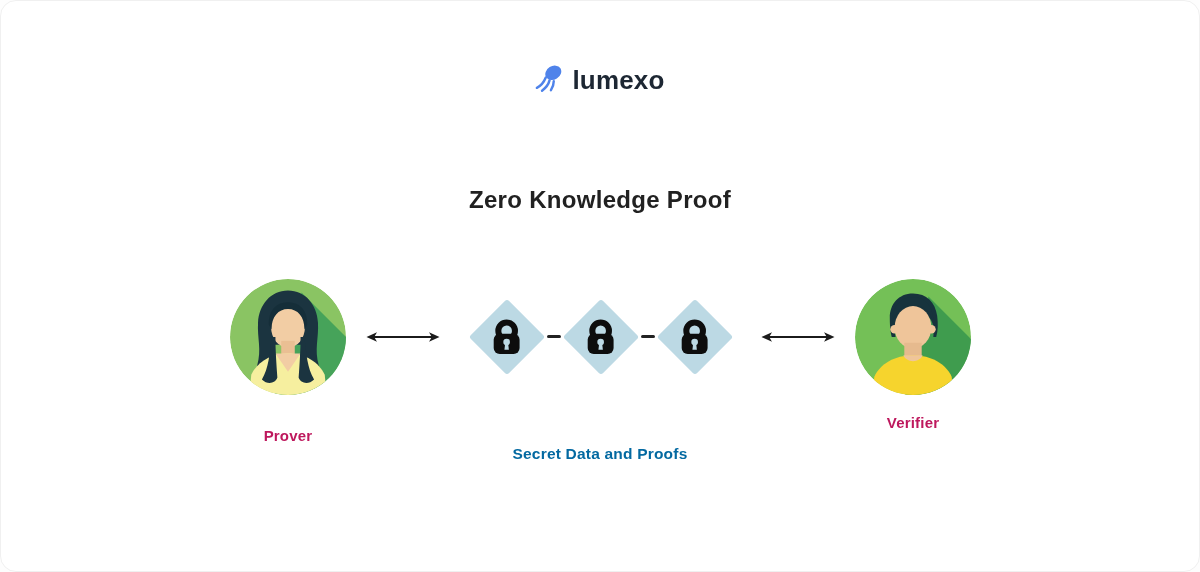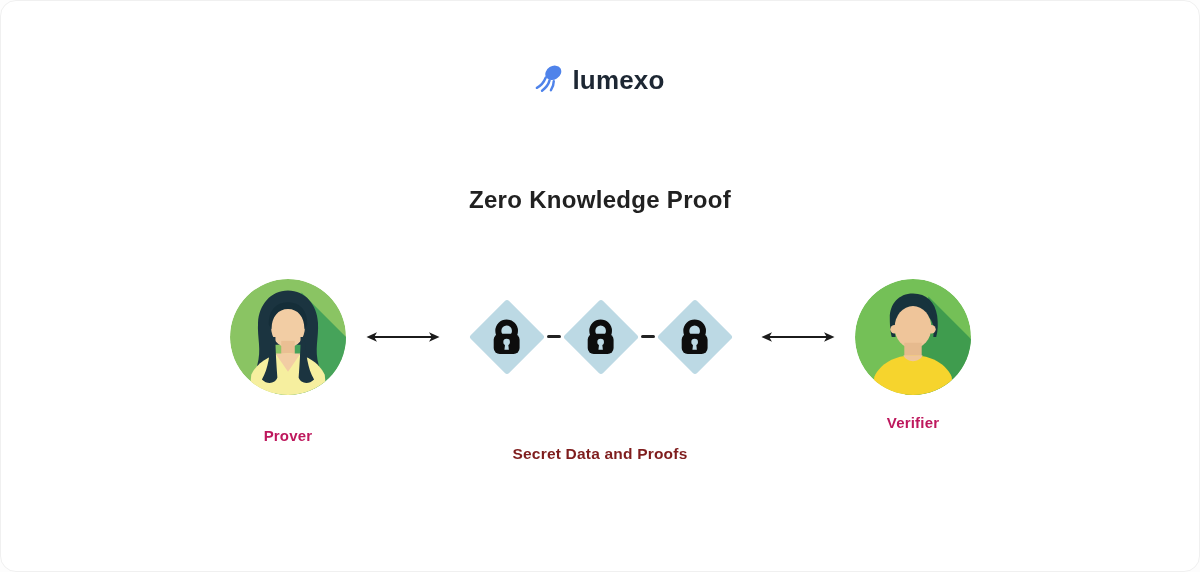--- a/index.html
+++ b/index.html
@@ -91,21 +91,21 @@
   }
   .connector.c1 { left: 546px; }
   .connector.c2 { left: 640px; }
 
   .chain-label {
     position: absolute;
     top: 444px; left: 0; right: 0;
     text-align: center;
     font-size: 15.5px;
     font-weight: 700;
-    color: #7f1d1d;
+    color: #0369a1;
     letter-spacing: 0.2px;
   }
 </style>
 </head>
 <body>
 
 <div class="card">
 
   <div class="logo">
     <span>

